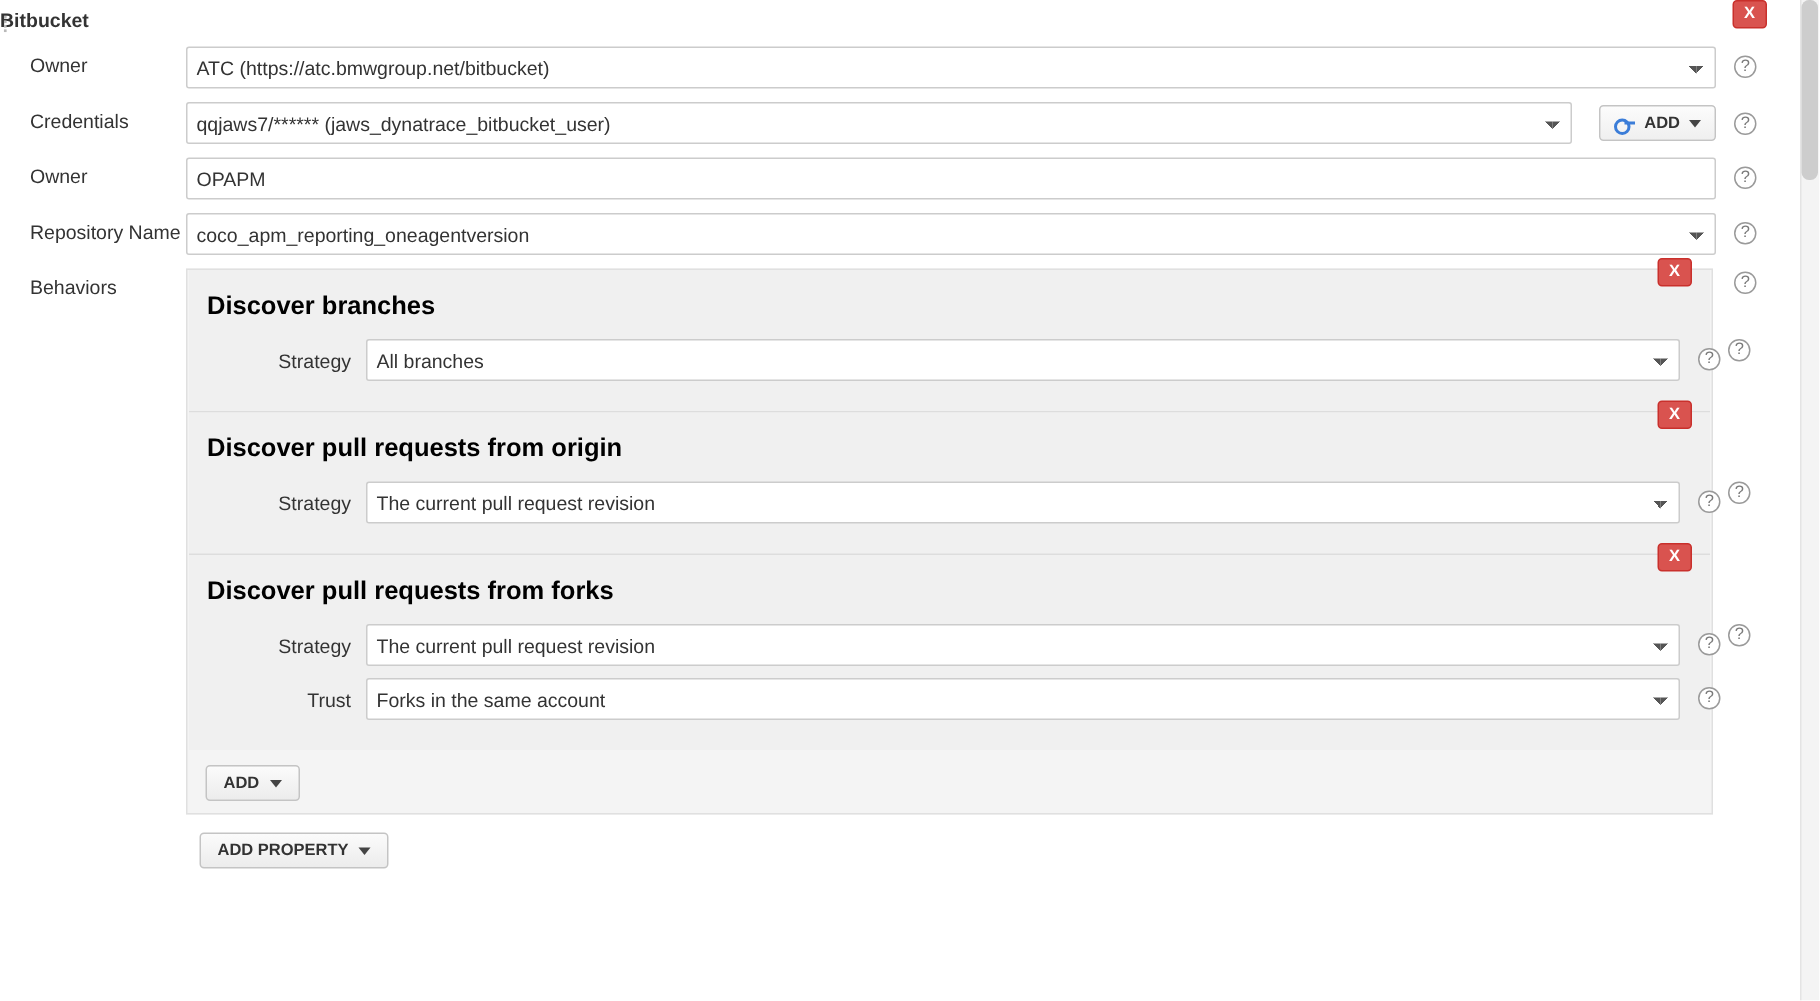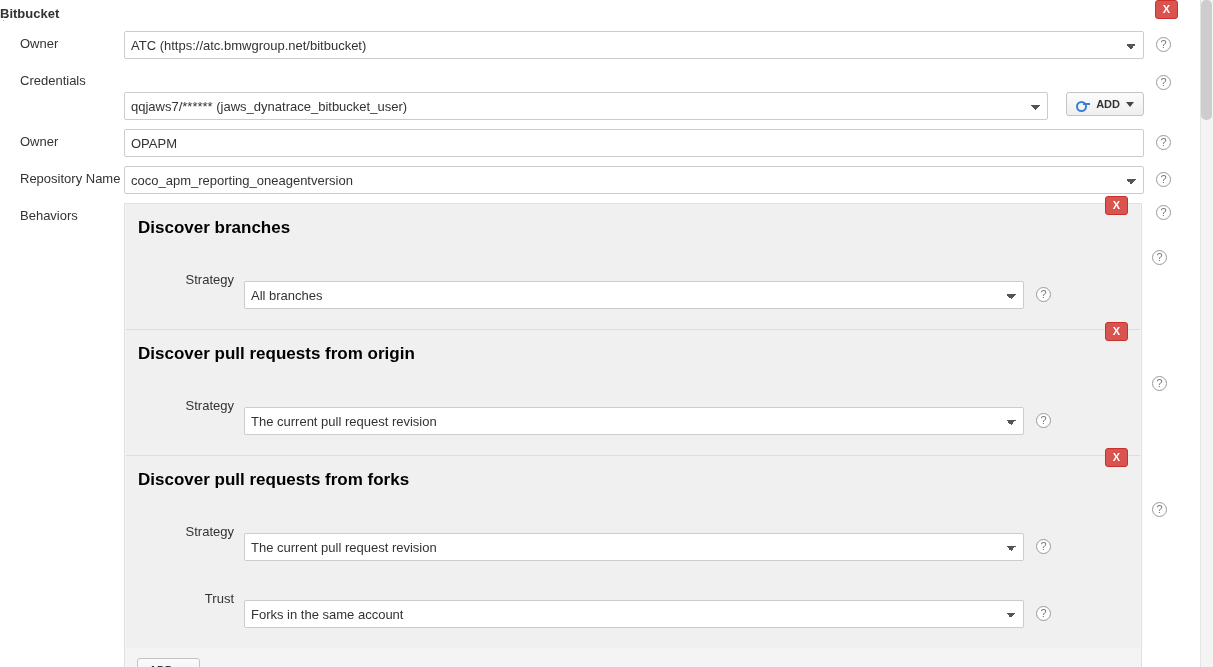--- a/index.html
+++ b/index.html
@@ -138,21 +138,21 @@
     font-family: "Liberation Sans", sans-serif;
   }
 
   .help-inline {
     position: absolute;
     right: -27px;
     top: 6px;
   }
 
   
-  .cred-wrap { display: flex; align-items: flex-start; gap: 18px; margin-top: 24px; }
+  .cred-wrap { display: flex; align-items: center; gap: 18px; }
   .cred-wrap select.ctl { flex: 1; }
   .btn-add {
     display: inline-flex;
     align-items: center;
     gap: 6px;
     background: linear-gradient(#fcfcfc, #efefef);
     border: 1px solid #c4c4c4;
     border-radius: 3px;
     padding: 5px 9px;
     font-size: 11px;
@@ -219,23 +219,22 @@
   }
   .b-label {
     width: 106px;
     min-width: 106px;
     text-align: right;
     padding-right: 10px;
     font-size: 13px;
     color: #333;
   }
   .b-field {
-    width: 780px;
-    position: relative;
-    margin-top: 31px;
+    width: 876px;
+    position: relative;
   }
   .card-x {
     position: absolute;
     right: 12px;
     top: -8px;
   }
   .behaviors-addbtn {
     margin: 10px 0 0 12px;
   }
   .btn-add-plain {
@@ -393,15 +392,21 @@
               <span>ADD</span>
               <span class="caret"></span>
             </button>
           </div>
         </div>
         <div class="help behaviors-help" style="top:2px;">?</div>
       </div>
     </div>
 
 
+    <div class="addprop-wrap">
+      <button class="btn-add-plain">
+        <span>ADD PROPERTY</span>
+        <span class="caret"></span>
+      </button>
+    </div>
 
   </div>
 </div>
 
 </body></html>

